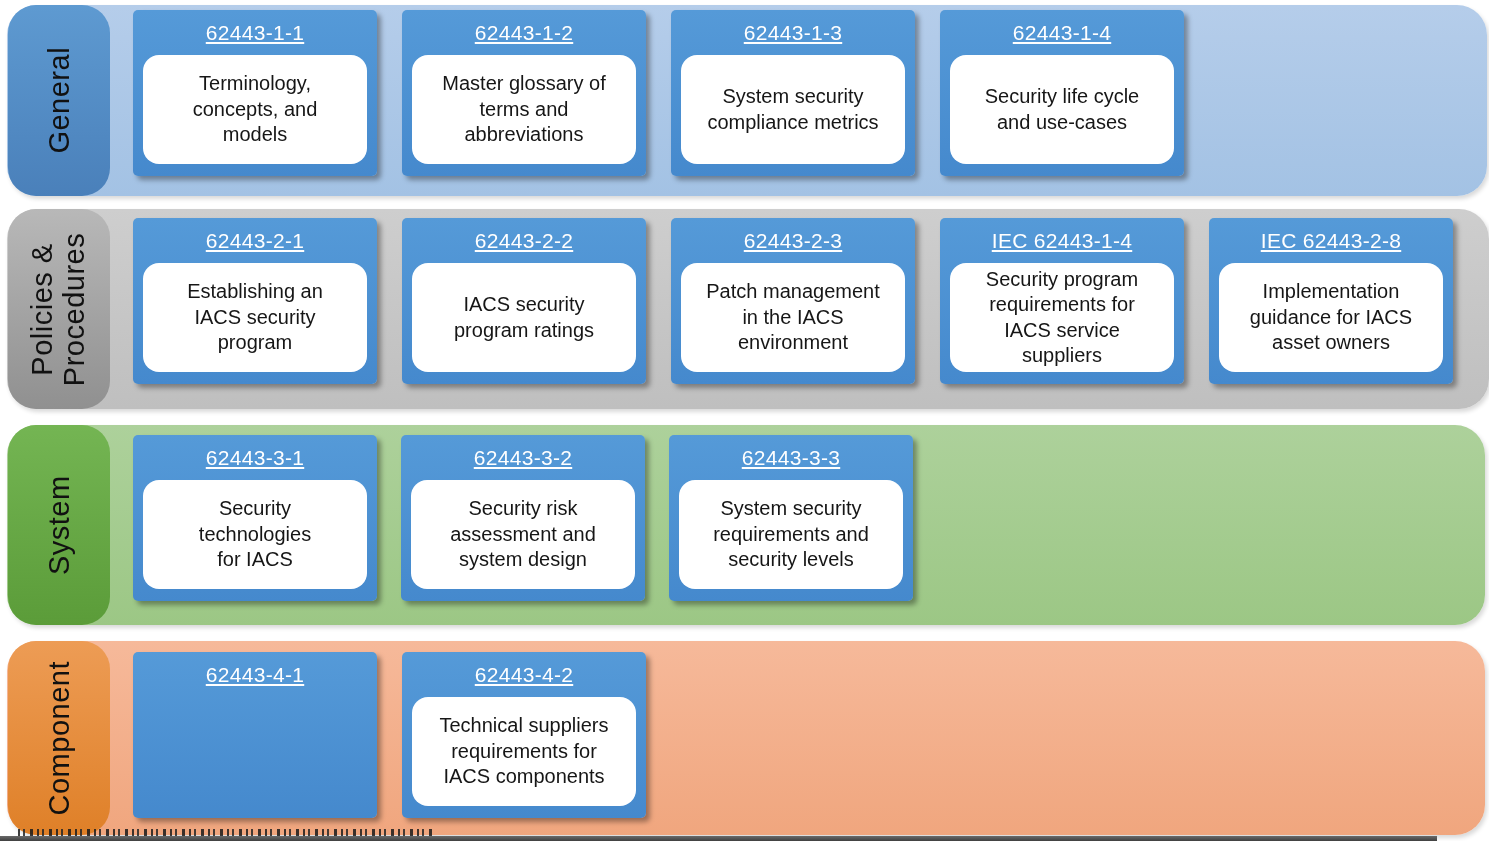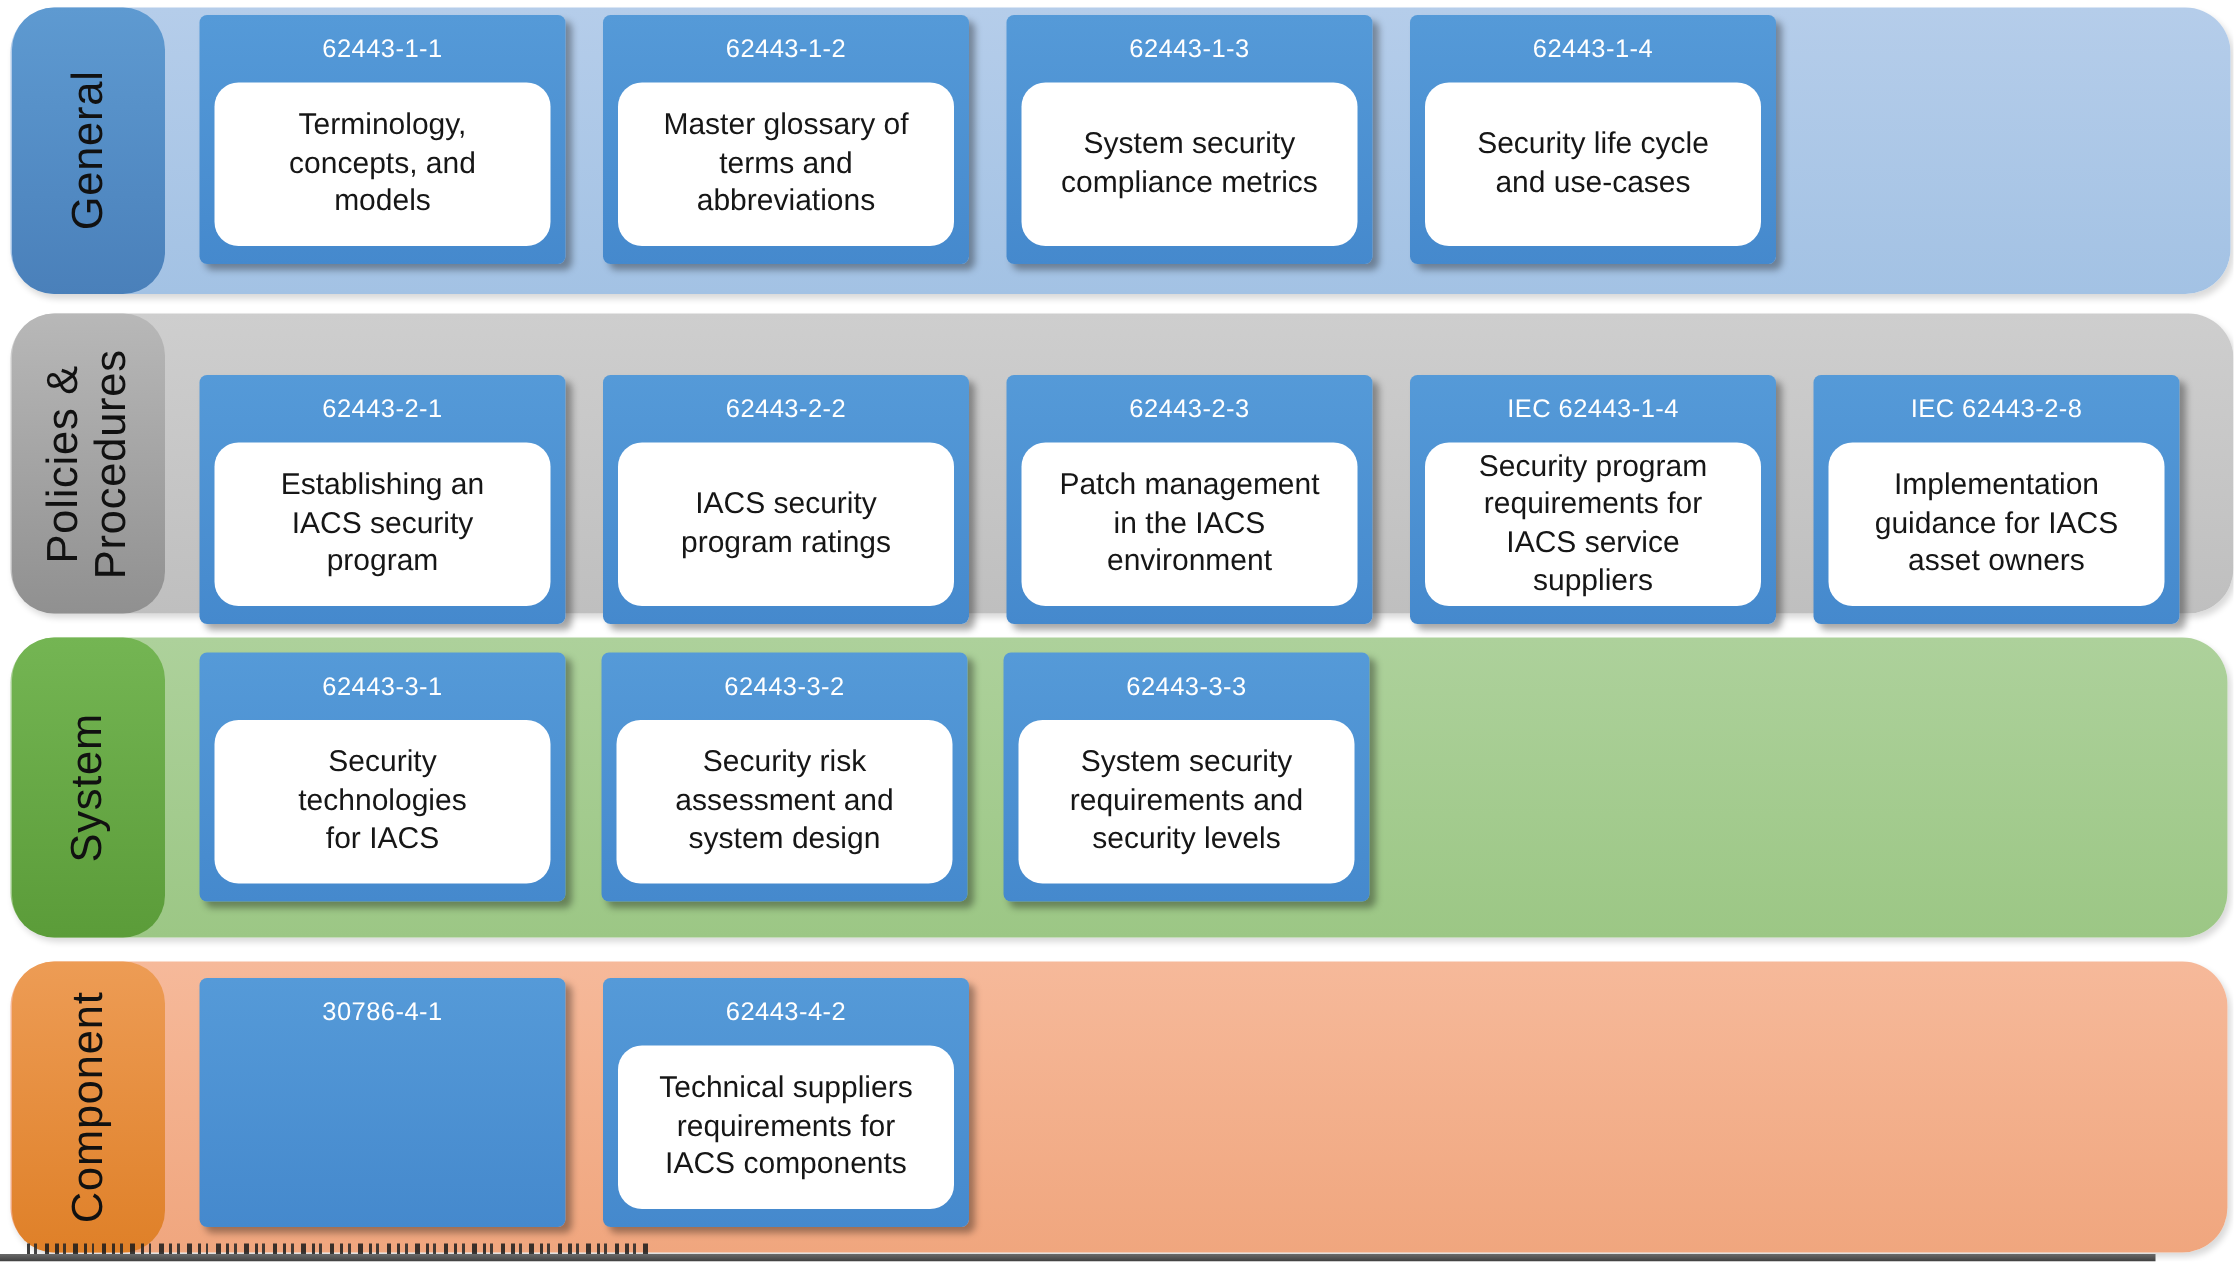--- a/index.html
+++ b/index.html
@@ -22,30 +22,30 @@
              background:linear-gradient(180deg,var(--label-top),var(--label-bottom));
              display:flex;align-items:center;justify-content:center;}
   .row-label-text{transform:rotate(-90deg);white-space:pre-line;
                   font-size:29px;line-height:1.12;color:#111;
                   text-align:center;letter-spacing:0.5px;}
 
   
   .cards{position:absolute;left:126px;top:0;right:0;bottom:0;
          display:flex;gap:25px;align-items:flex-start;}
   .row-0 .cards{padding-top:5px;}
-  .row-1 .cards{padding-top:9px;margin-top:32px;}
+  .row-1 .cards{padding-top:9px;}
   .row-2 .cards{padding-top:10px;gap:24px;}
   .row-3 .cards{padding-top:11px;}
 
   .card{position:relative;flex:none;width:244px;height:166px;
         border-radius:5px;
         background:linear-gradient(180deg,#559ad8,#4589cd);
         box-shadow:4px 4px 5px rgba(0,0,0,0.35);}
   .card-code{height:45px;display:flex;align-items:center;justify-content:center;
-             color:#ffffff;font-size:17px;letter-spacing:0.3px;}
+             color:#ffffff;font-size:21px;letter-spacing:0.3px;text-decoration:underline;}
   .card-body{position:absolute;left:10px;right:10px;top:45px;bottom:12px;
              background:#ffffff;border-radius:16px;
              display:flex;align-items:center;justify-content:center;
              padding:2px 6px;box-sizing:border-box;}
   .card-title{white-space:pre-line;text-align:center;color:#161616;
               font-size:20px;line-height:1.27;}
 
   
   .caption-fragment{position:absolute;left:18px;top:829px;width:415px;height:7px;
       background:repeating-linear-gradient(90deg,
@@ -176,21 +176,21 @@
     </div>
   </div>
       </div>
   </section>
     <section class="band row-3" style="--band-top: #f6b99a; --band-bottom: #f0a67e; --label-top: #ed9c55; --label-bottom: #df8028;">
     <div class="row-label">
       <span class="row-label-text">Component</span>
     </div>
     <div class="cards">
         <div class="card">
-    <div class="card-code">30786-4-1</div>
+    <div class="card-code">62443-4-1</div>
   </div>
         <div class="card">
     <div class="card-code">62443-4-2</div>
     <div class="card-body">
       <span class="card-title">Technical suppliers
 requirements for
 IACS components</span>
     </div>
   </div>
       </div>

